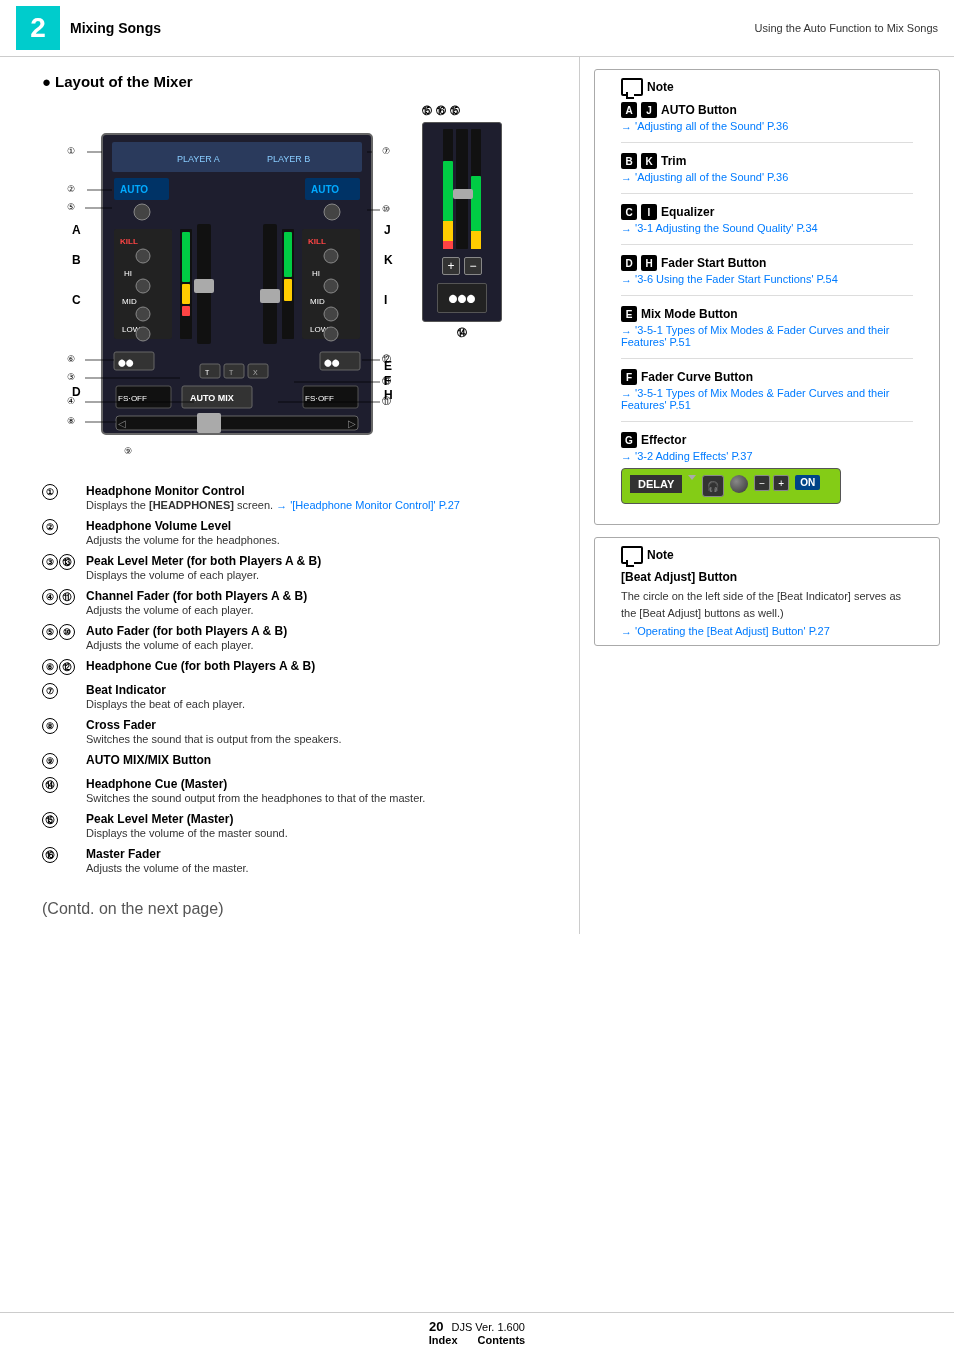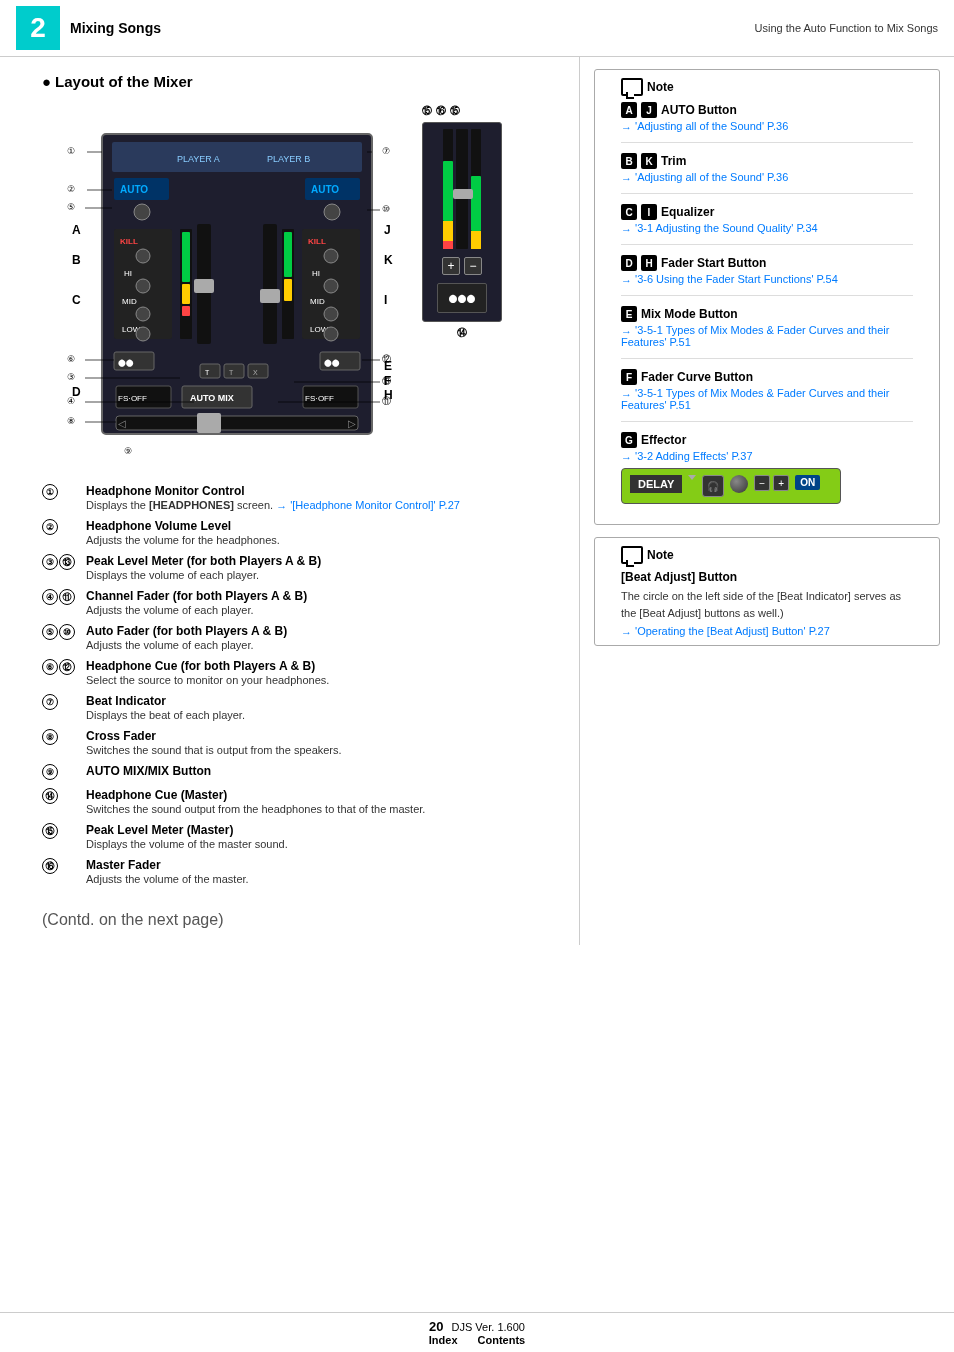--- a/index.html
+++ b/index.html
@@ -533,21 +533,20 @@
           <div class="item-desc">Adjusts the volume of each player.</div>
         </div>
       </li>
       <li>
         <div class="item-num">
           <span class="num-circle">⑥</span>
           <span class="num-circle">⑫</span>
         </div>
         <div class="item-content">
           <div class="item-title">Headphone Cue (for both Players A &amp; B)</div>
-          <div class="item-desc">Select the source to monitor on your headphones.</div>
         </div>
       </li>
       <li>
         <div class="item-num">
           <span class="num-circle">⑦</span>
         </div>
         <div class="item-content">
           <div class="item-title">Beat Indicator</div>
           <div class="item-desc">Displays the beat of each player.</div>
         </div>

